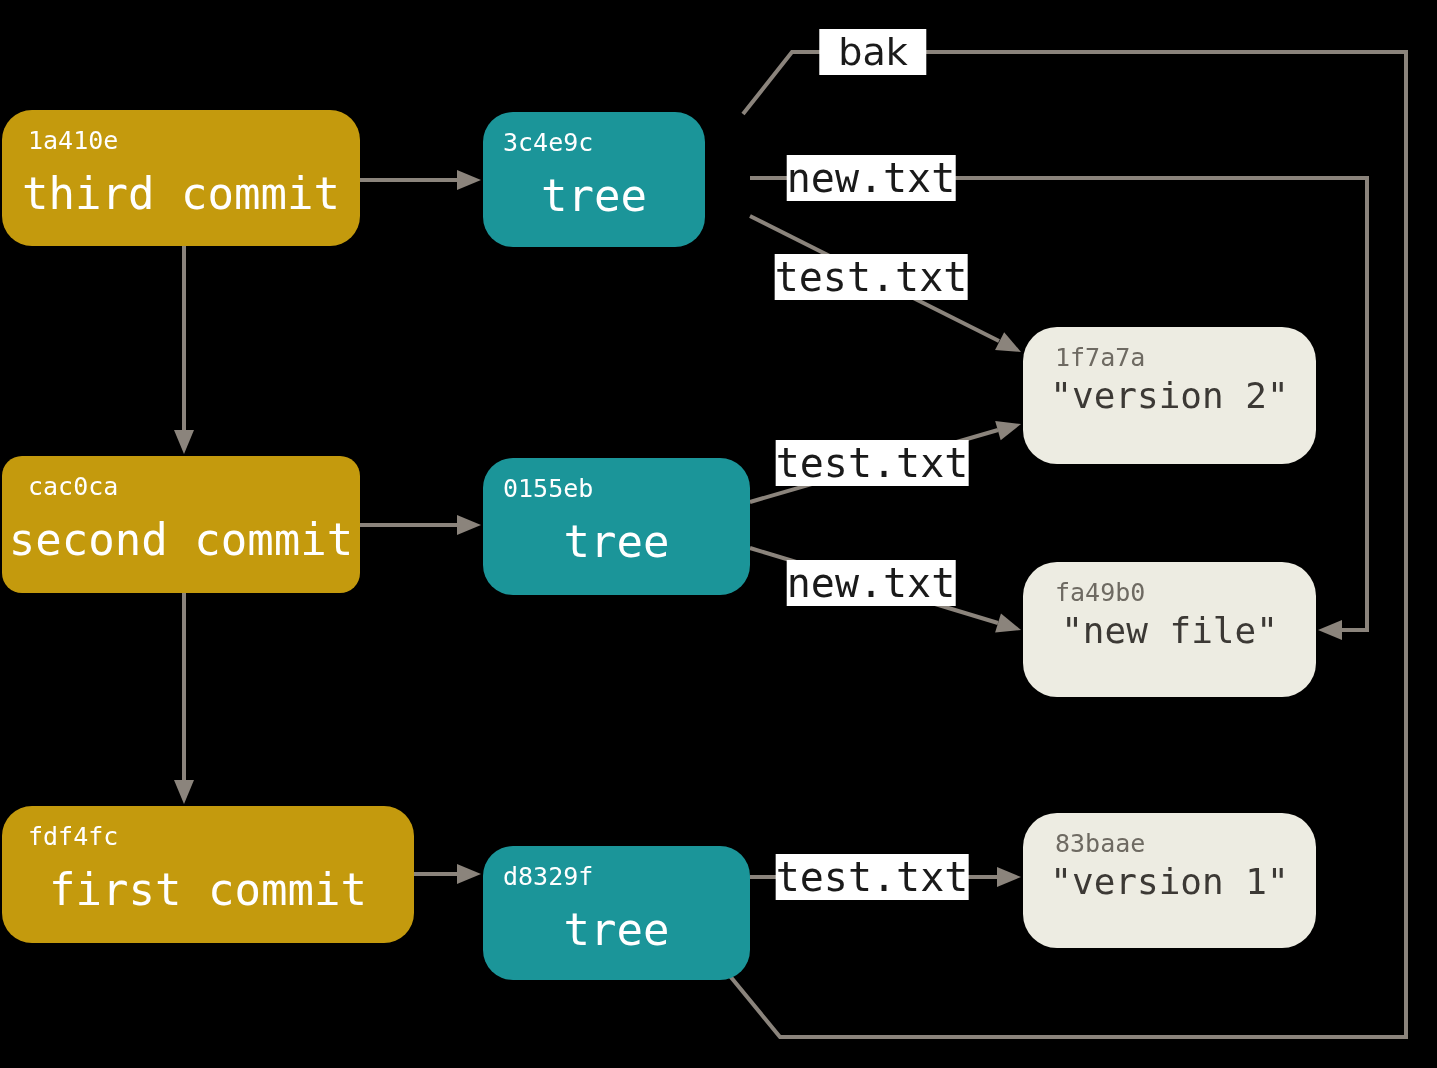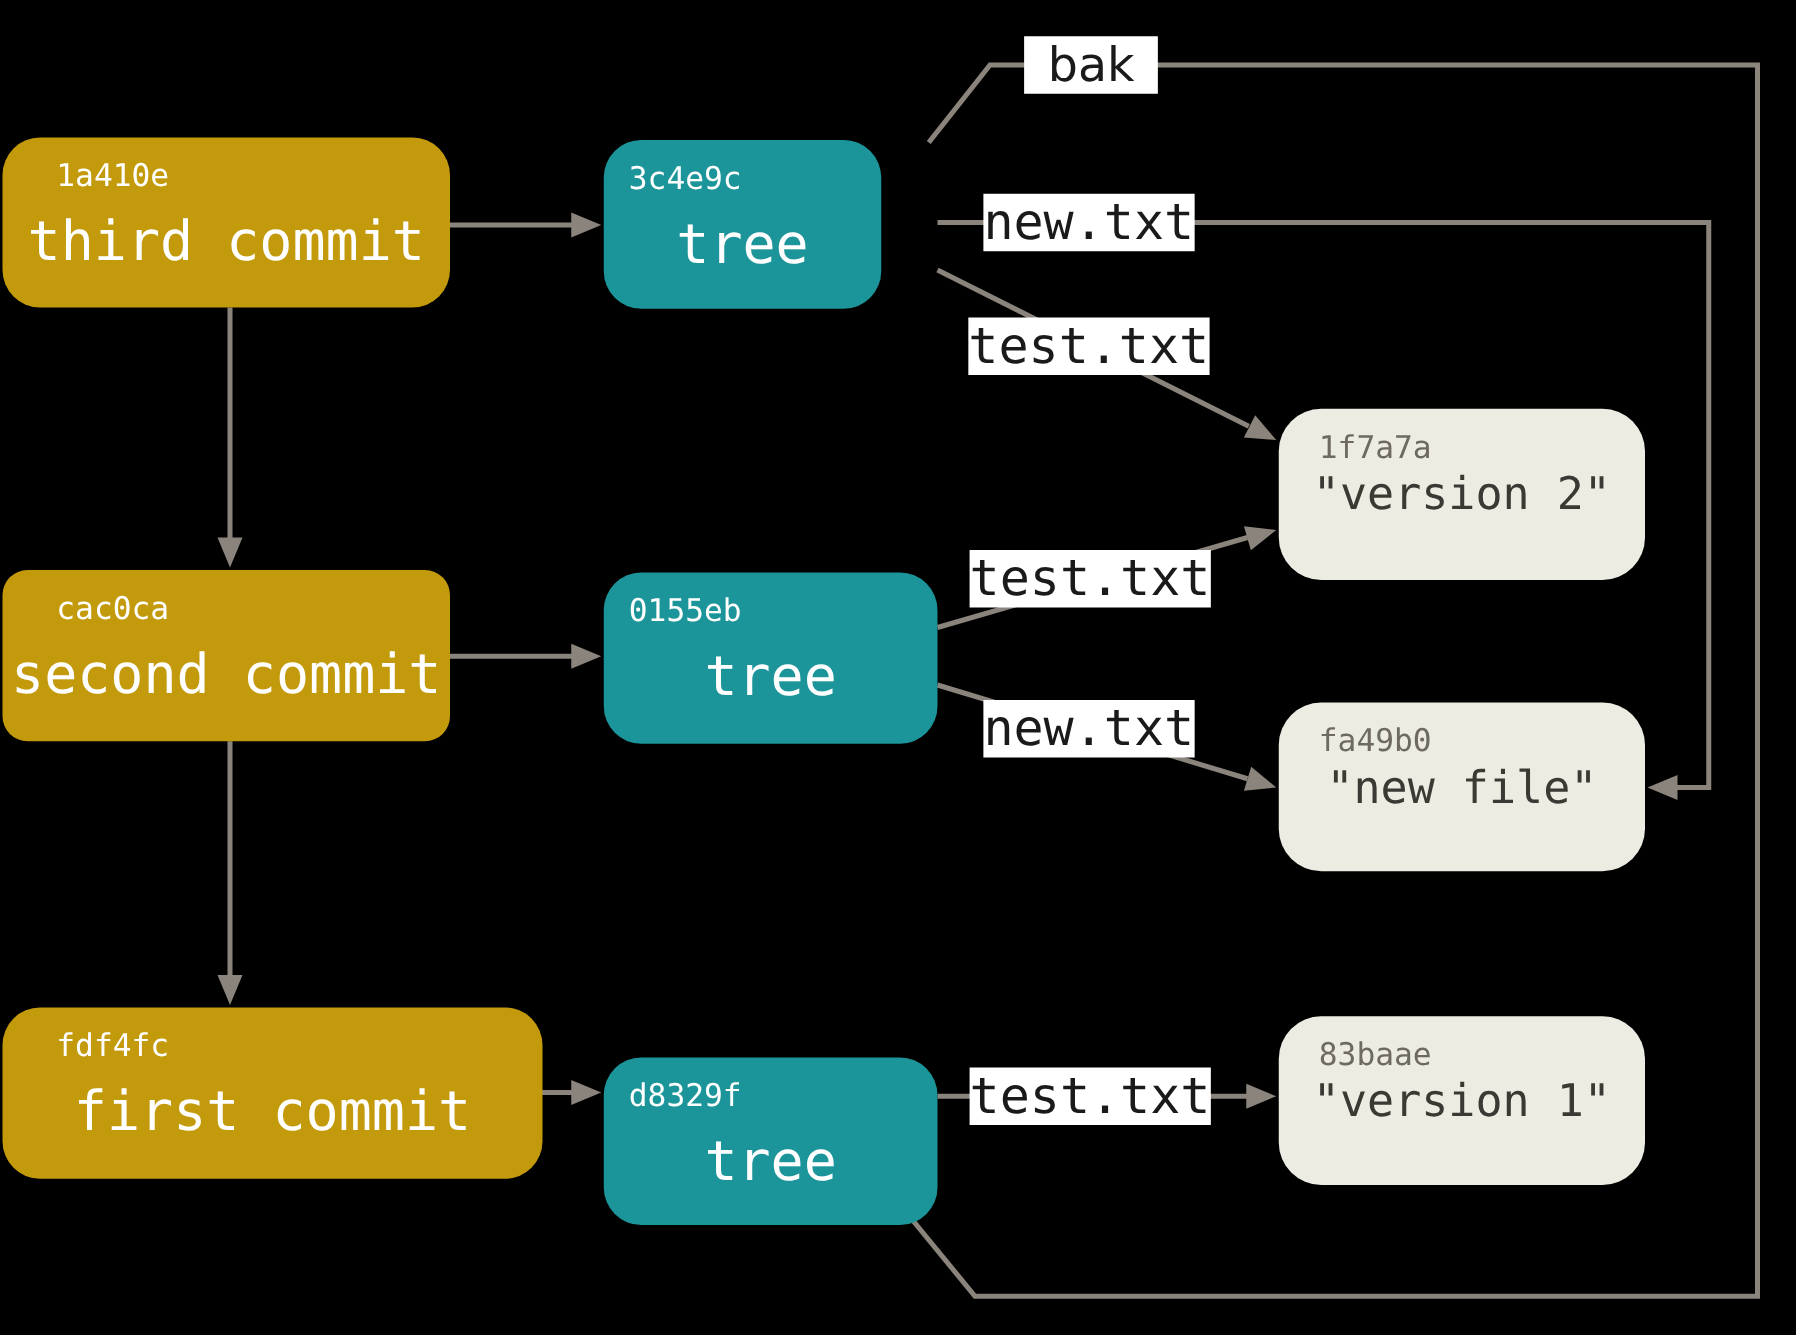--- a/index.html
+++ b/index.html
@@ -6,41 +6,41 @@
   body{
     width:1437px;height:1068px;position:relative;overflow:hidden;
     background:var(--background,#000);
     font-family:"DejaVu Sans Mono", monospace;
   }
   #edges{position:absolute;left:0;top:0;z-index:1;}
   #edges polyline{fill:none;stroke:var(--edge-line);stroke-width:4;}
   #edges polygon{fill:var(--edge-line);stroke:none;}
 
   .node{position:absolute;border-radius:30px;z-index:3;}
-  .node .hash{position:absolute;top:16px;left:43px;font-size:25px;letter-spacing:0;}
+  .node .hash{position:absolute;top:16px;left:26px;font-size:25px;letter-spacing:0;}
   .node .title{position:absolute;top:58px;left:0;width:100%;text-align:center;font-size:44px;white-space:nowrap;}
 
   .commit{background:var(--commit-fill);color:var(--node-text);}
   .tree{background:var(--tree-fill);color:var(--node-text);}
   .tree .hash{left:20px;}
   .blob{background:var(--blob-fill);border-radius:34px;}
   .blob .hash{left:32px;color:var(--blob-hash-text);}
   .blob .title{color:var(--blob-value-text);font-size:36px;top:48px;}
 
   .edge-label{
     position:absolute;z-index:2;transform:translate(-50%,-50%);
     background:var(--edge-label-bg);color:var(--edge-label-text);
     font-size:40px;line-height:46px;padding:0 0;white-space:nowrap;
   }
   .edge-label.sans{font-family:"DejaVu Sans", sans-serif;font-size:38px;padding:0 19px;text-align:center;}
 
   
   #commit-0{left:2px;top:110px;width:358px;height:136px;}
   #commit-1{left:2px;top:456px;width:358px;height:137px;border-radius:20px;}
-  #commit-2{left:2px;top:806px;width:412px;height:137px;padding-left:20px;}
+  #commit-2{left:2px;top:806px;width:412px;height:137px;}
   #tree-0{left:483px;top:112px;width:222px;height:135px;}
   #tree-1{left:483px;top:458px;width:267px;height:137px;}
   #tree-2{left:483px;top:806px;width:267px;height:134px;margin-top:40px;}
   #blob-0{left:1023px;top:327px;width:293px;height:137px;}
   #blob-1{left:1023px;top:562px;width:293px;height:135px;}
   #blob-2{left:1023px;top:813px;width:293px;height:135px;}
 
   
   #label-0{left:873px;top:52px;}
   #label-1{left:871px;top:178px;}

